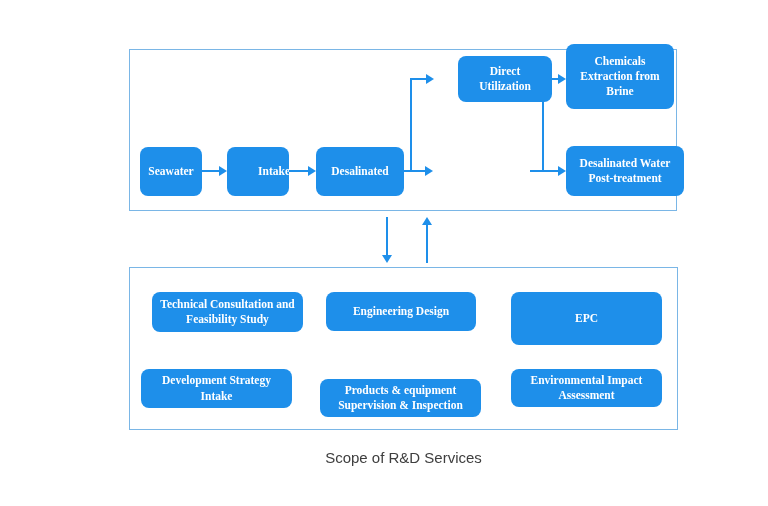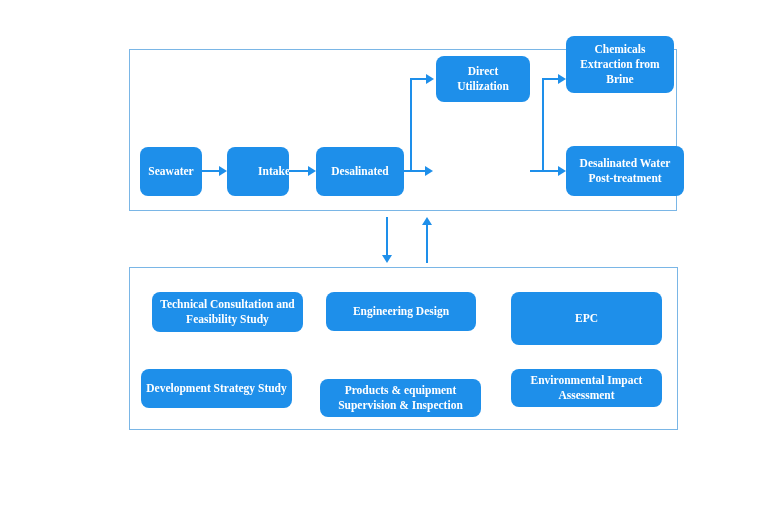--- a/index.html
+++ b/index.html
@@ -39,22 +39,22 @@
     font-weight: bold;
     font-size: 11.5px;
     line-height: 1.32;
     padding: 2px 5px;
   }
   
   .n-seawater     { left: 140px; top: 147px; width: 62px;  height: 49px; }
   .n-intake       { left: 227px; top: 147px; width: 62px;  height: 49px; padding-left: 37px; }
   .n-purification { left: 316px; top: 147px; width: 88px;  height: 49px; }
   .n-desalination { left: 433px; top: 147px; width: 97px;  height: 48px; }
-  .n-direct       { left: 436px; top: 56px;  width: 94px;  height: 46px; }
-  .n-chemicals    { left: 566px; top: 36px;  width: 108px; height: 57px; }
+  .n-direct       { left: 458px; top: 56px;  width: 94px;  height: 46px; }
+  .n-chemicals    { left: 566px; top: 44px;  width: 108px; height: 65px; }
   .n-desalinated  { left: 566px; top: 146px; width: 118px; height: 50px; }
   
   .n-technical     { left: 152px; top: 292px; width: 151px; height: 40px; }
   .n-engineering   { left: 326px; top: 292px; width: 150px; height: 39px; }
   .n-epc           { left: 511px; top: 292px; width: 151px; height: 53px; }
   .n-development   { left: 141px; top: 369px; width: 151px; height: 39px; }
   .n-products      { left: 320px; top: 379px; width: 161px; height: 38px; }
   .n-environmental { left: 511px; top: 369px; width: 151px; height: 38px; justify-content: flex-end; }
 
   
@@ -168,23 +168,24 @@
   <div class="node n-technical">
     <span>Technical Consultation and Feasibility Study</span>
   </div>
   <div class="node n-engineering">
     <span>Engineering Design</span>
   </div>
   <div class="node n-epc">
     <span>EPC</span>
   </div>
   <div class="node n-development">
-    <span>Development Strategy Study</span>
+    <span>Development Strategy Intake</span>
   </div>
   <div class="node n-products">
     <span>Products &amp; equipment Supervision &amp; Inspection</span>
   </div>
   <div class="node n-environmental">
     <span>Environmental Impact Assessment</span>
   </div>
 
+  <div class="caption">Scope of R&amp;D Services</div>
 
 </div>
 
 </body></html>

